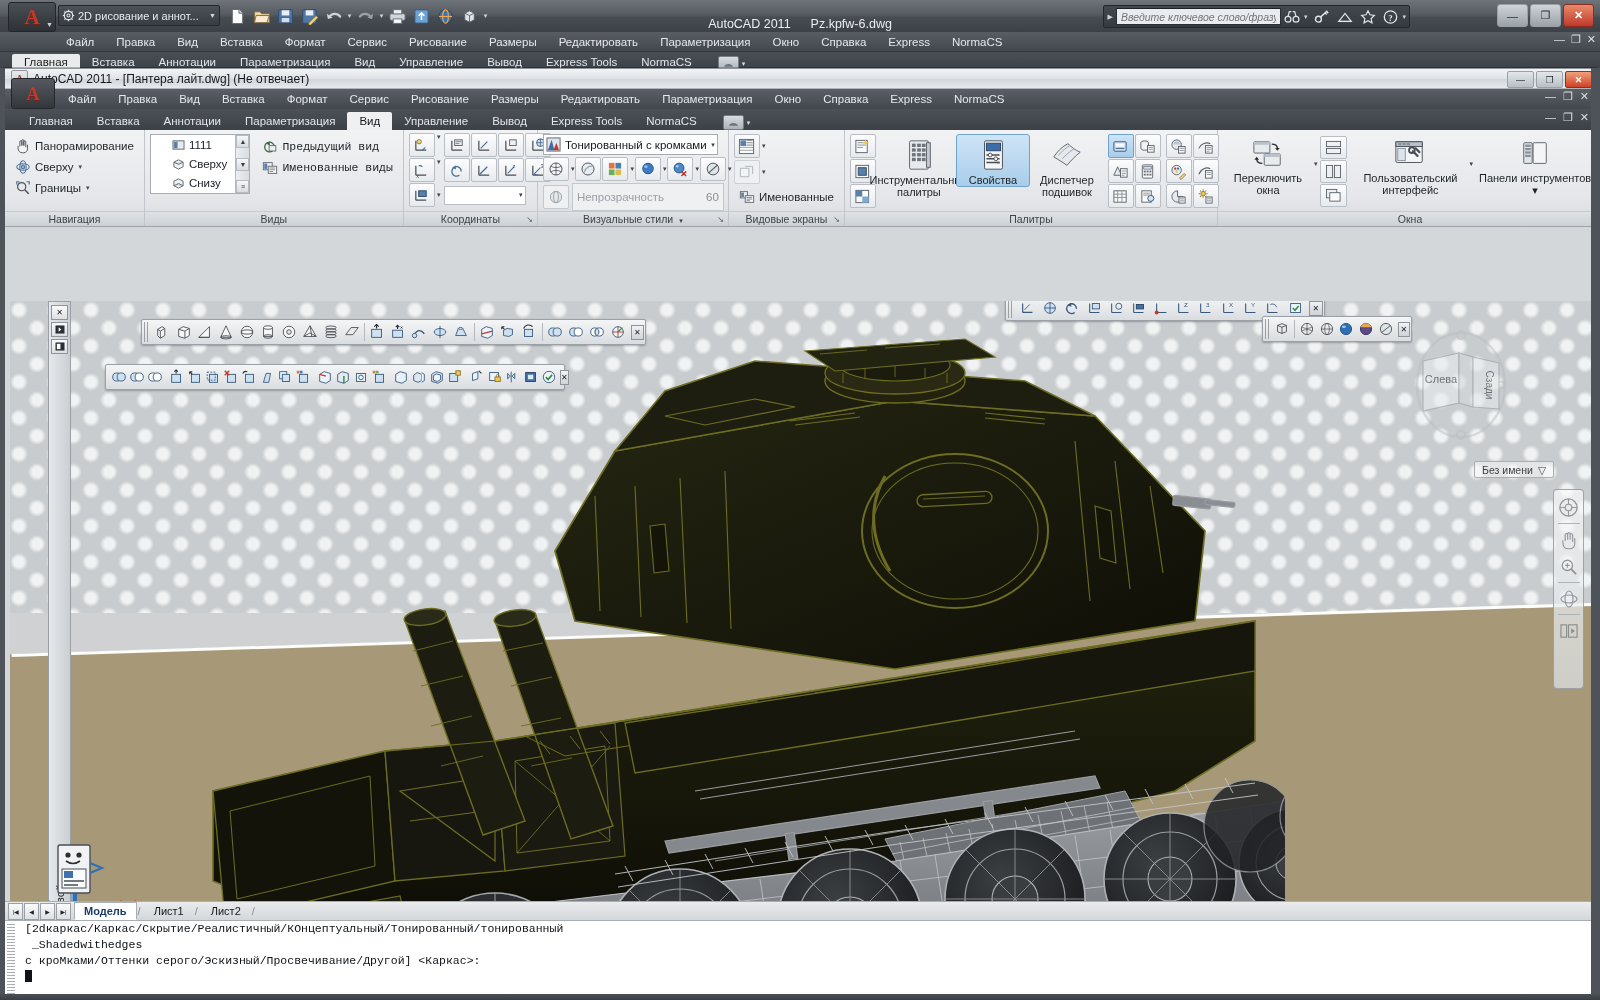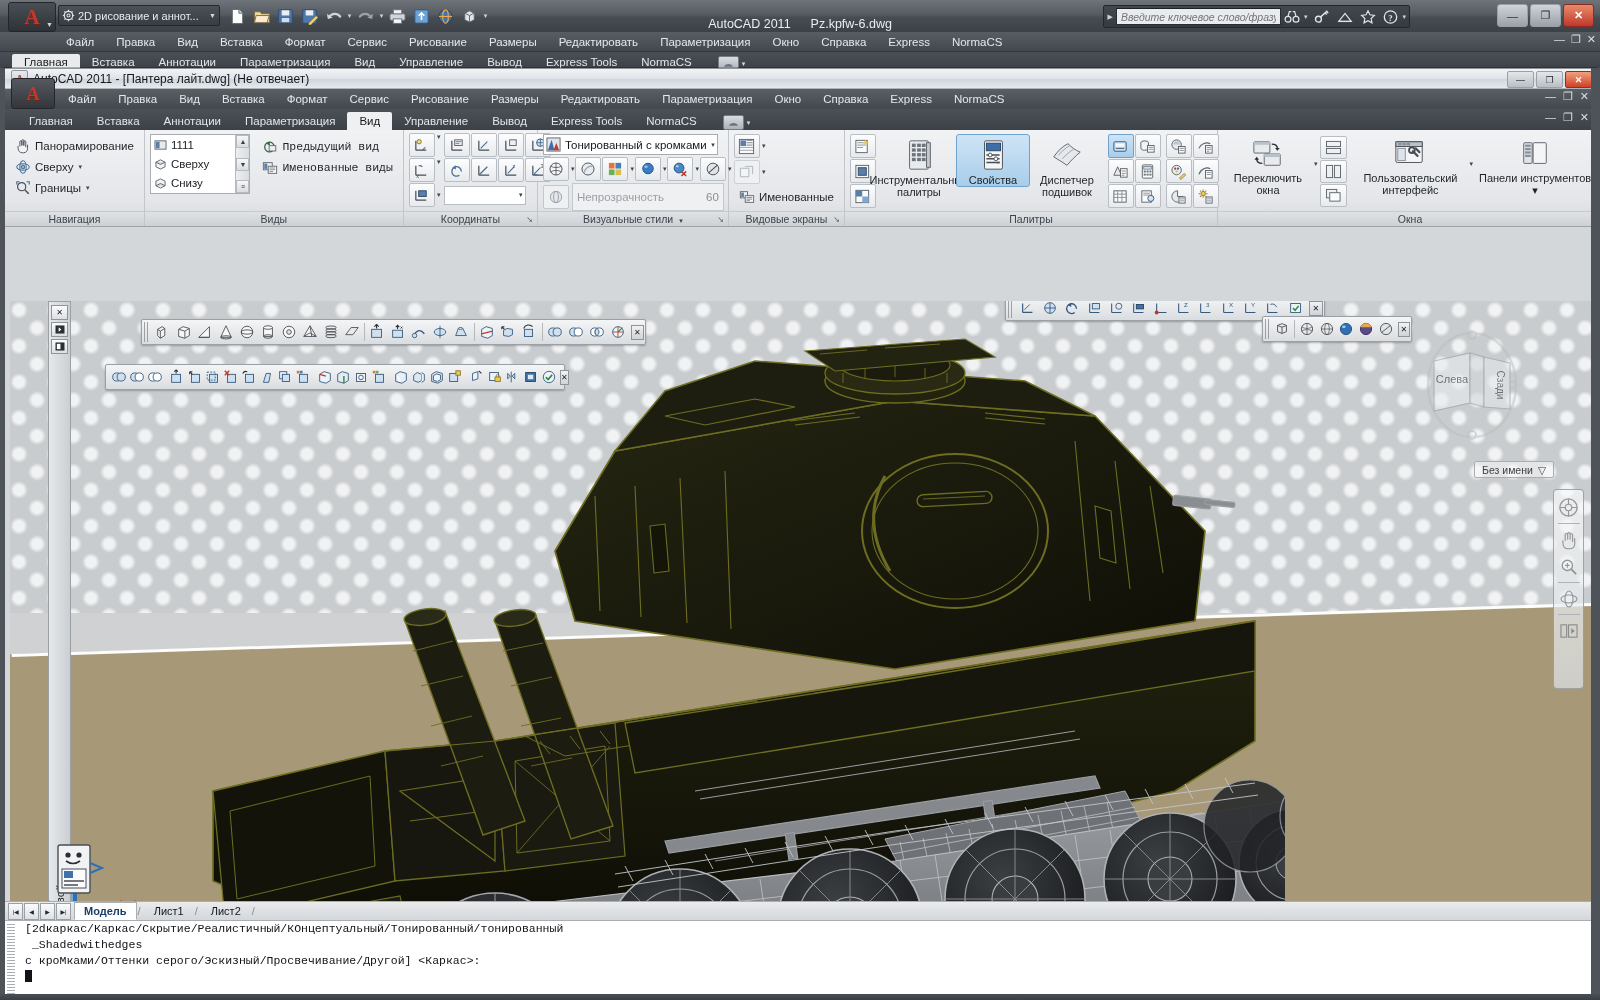--- a/index.html
+++ b/index.html
@@ -175,21 +175,21 @@
   .smallbtn{width:24px;height:22px;display:flex;align-items:center;justify-content:center;
     border:1px solid transparent;border-radius:2px;}
   .smallbtn.fl{border:1px solid #b8bec4;background:linear-gradient(180deg,#fdfdfe,#e7eaed);}
   .smallbtn.on{background:linear-gradient(180deg,#cfe4f6,#a8cdea);border-color:#6fa3cc;}
   .mini-caret{font-size:7px;color:#3f4449;margin-left:1px;}
 
   .viewlist{
     width:115px;height:60px;border:1px solid #a7adb3;background:#fff;
     display:flex;flex-direction:column;box-sizing:border-box;overflow:hidden;position:relative;
   }
-  .viewlist .vi{display:flex;align-items:center;height:19px;padding-left:3px;font-size:11.5px;color:#1a1e22;}
+  .viewlist .vi{display:flex;align-items:center;height:19px;padding-left:21px;font-size:11.5px;color:#1a1e22;}
   .vscroll{position:absolute;right:0;top:0;width:13px;height:100%;
     background:linear-gradient(90deg,#eceef0,#dadde0);border-left:1px solid #b6bbc0;
     display:flex;flex-direction:column;justify-content:space-between;align-items:center;}
   .vsb{width:13px;height:13px;display:flex;align-items:center;justify-content:center;font-size:7px;color:#3a3f44;
     background:linear-gradient(180deg,#f6f7f8,#d9dcdf);border:1px solid #b6bbc0;box-sizing:border-box;}
 
   .vsdrop{
     width:175px;height:21px;border:1px solid #a7adb3;background:#fff;
     display:flex;align-items:center;padding:0 2px;box-sizing:border-box;
   }
@@ -238,21 +238,21 @@
   .ftb .grip{width:7px;height:20px;margin:0 2px 0 1px;
     background:repeating-linear-gradient(90deg,#9aa0a6 0 1px,transparent 1px 3px);}
   .ftb .tbi{width:22px;height:22px;display:flex;align-items:center;justify-content:center;
     border:1px solid transparent;border-radius:2px;}
   .ftb .sep{width:1px;height:18px;background:#b4b9be;margin:0 2px;}
   .ftb .xbtn{width:13px;height:13px;background:linear-gradient(180deg,#f0f2f4,#cfd3d7);
     border:1px solid #8e949a;font-size:8px;display:flex;align-items:center;justify-content:center;
     color:#22262a;margin-left:2px;}
 
   
-  .viewcube{position:absolute;right:60px;top:22px;width:120px;height:130px;opacity:.62;}
+  .viewcube{position:absolute;right:71px;top:22px;width:120px;height:130px;opacity:.62;}
   .vcname{
     position:absolute;right:38px;top:160px;width:78px;height:15px;
     background:rgba(250,250,250,.55);border:1px solid #a9aeb3;border-radius:2px;
     display:flex;align-items:center;justify-content:center;gap:5px;
     font-size:10.5px;color:#3a3f44;
   }
 
   
   .navbar{
     position:absolute;right:8px;top:188px;width:31px;height:200px;

